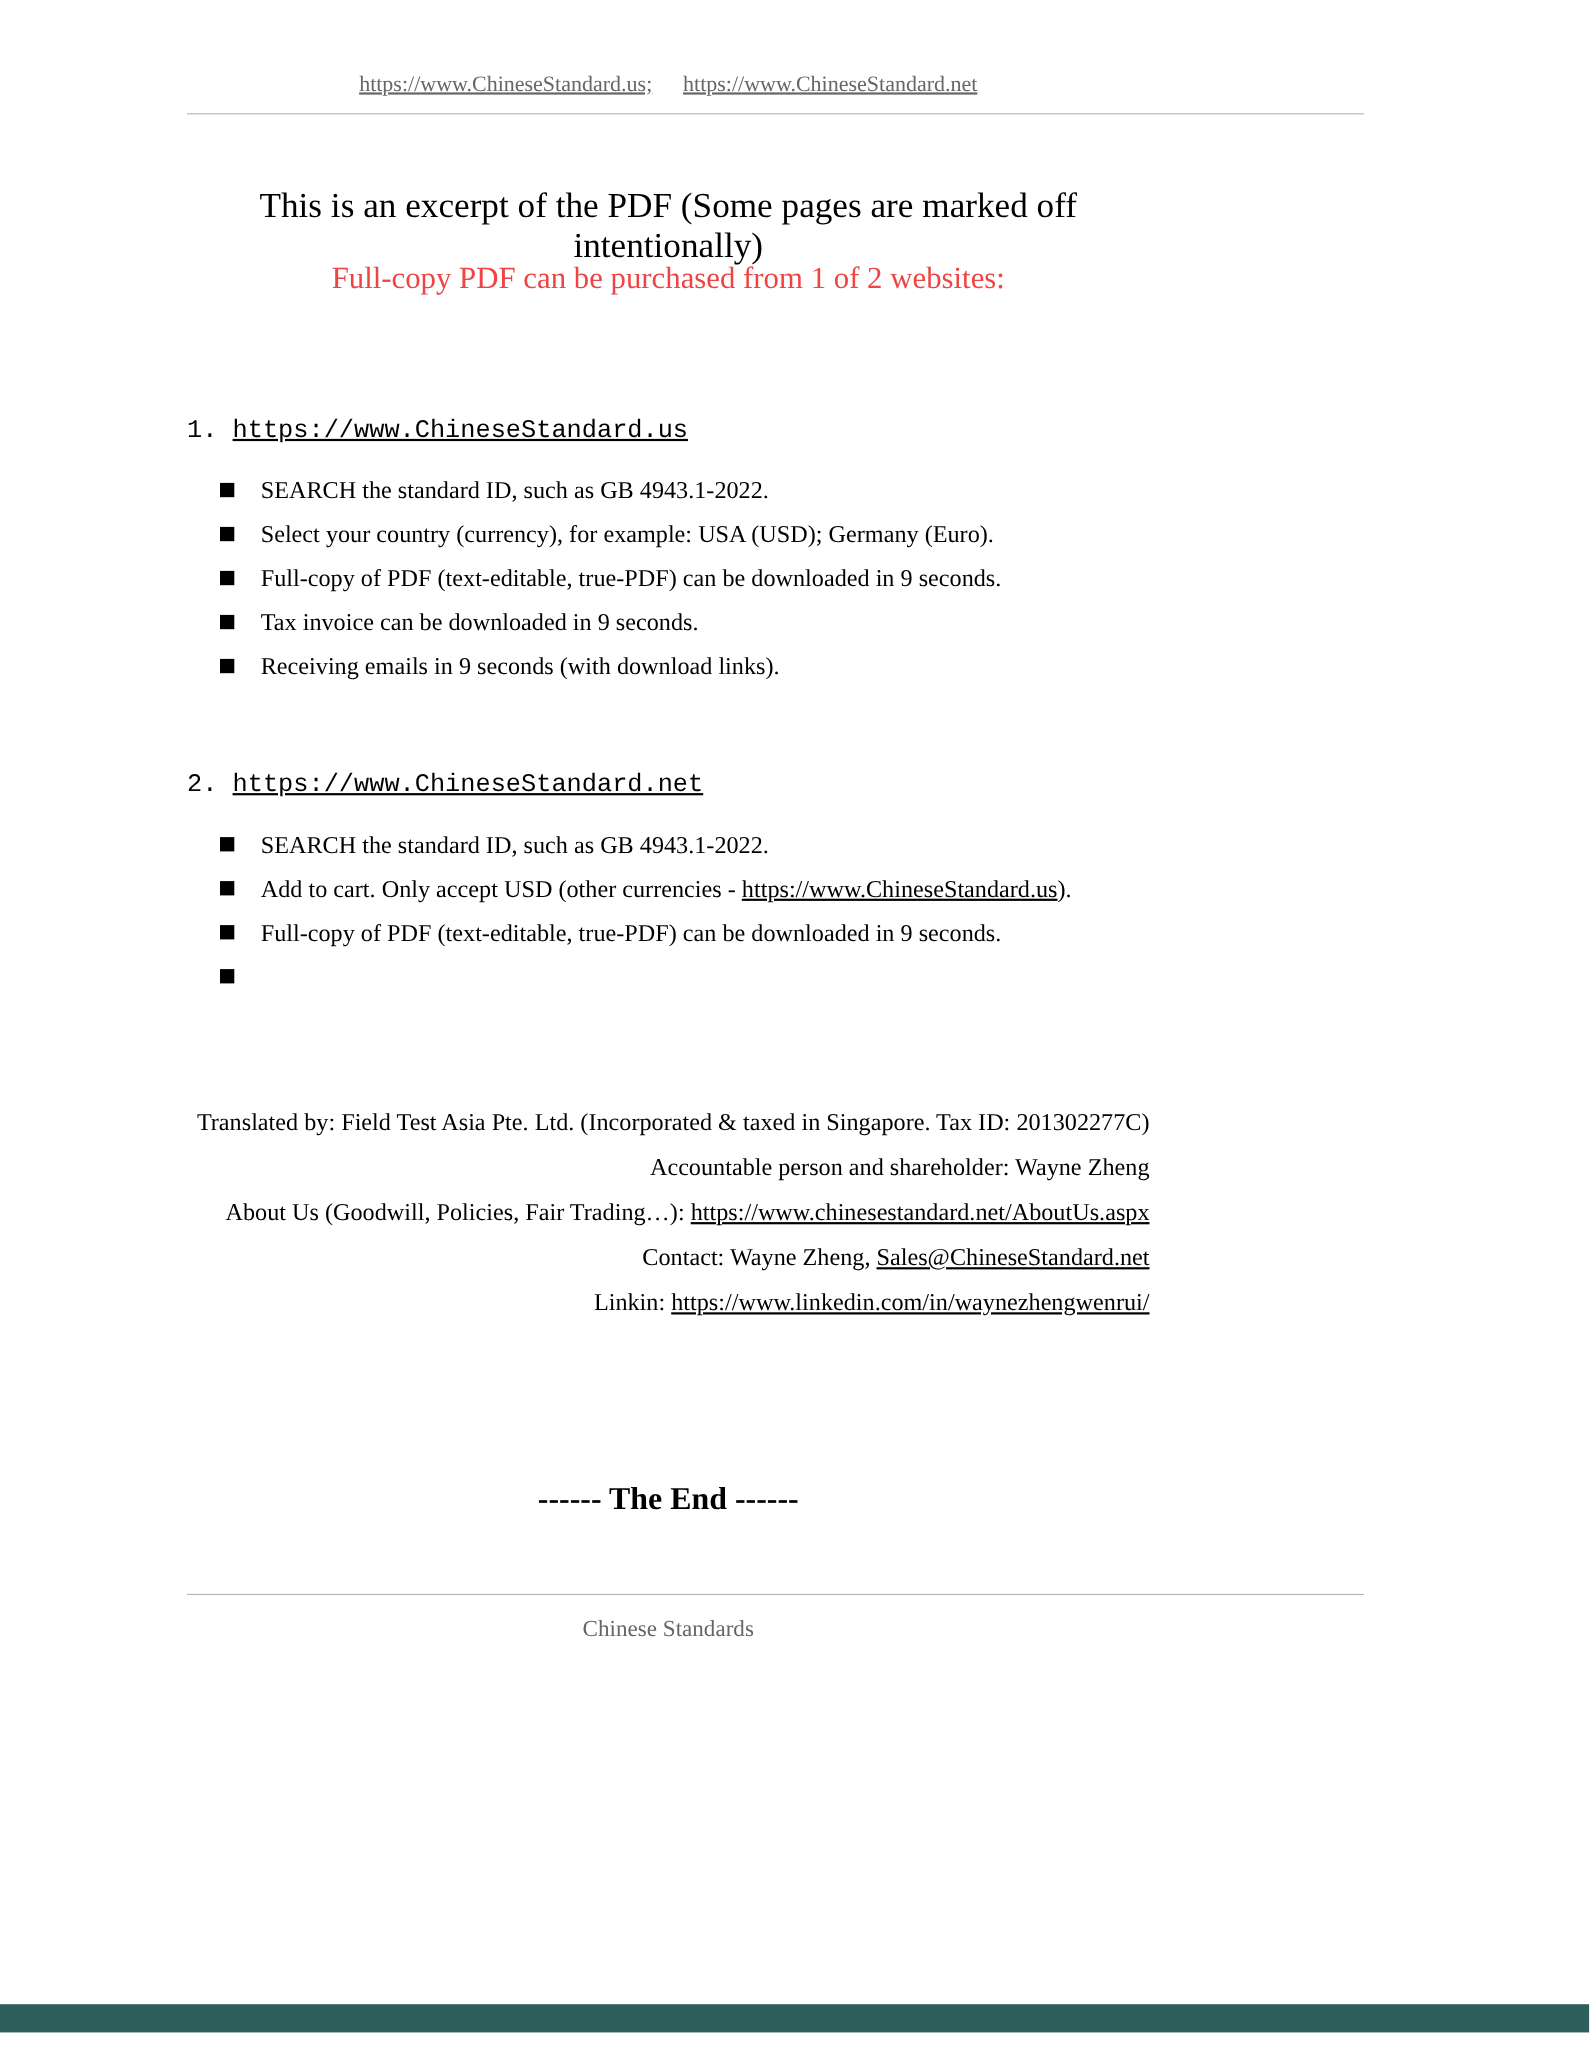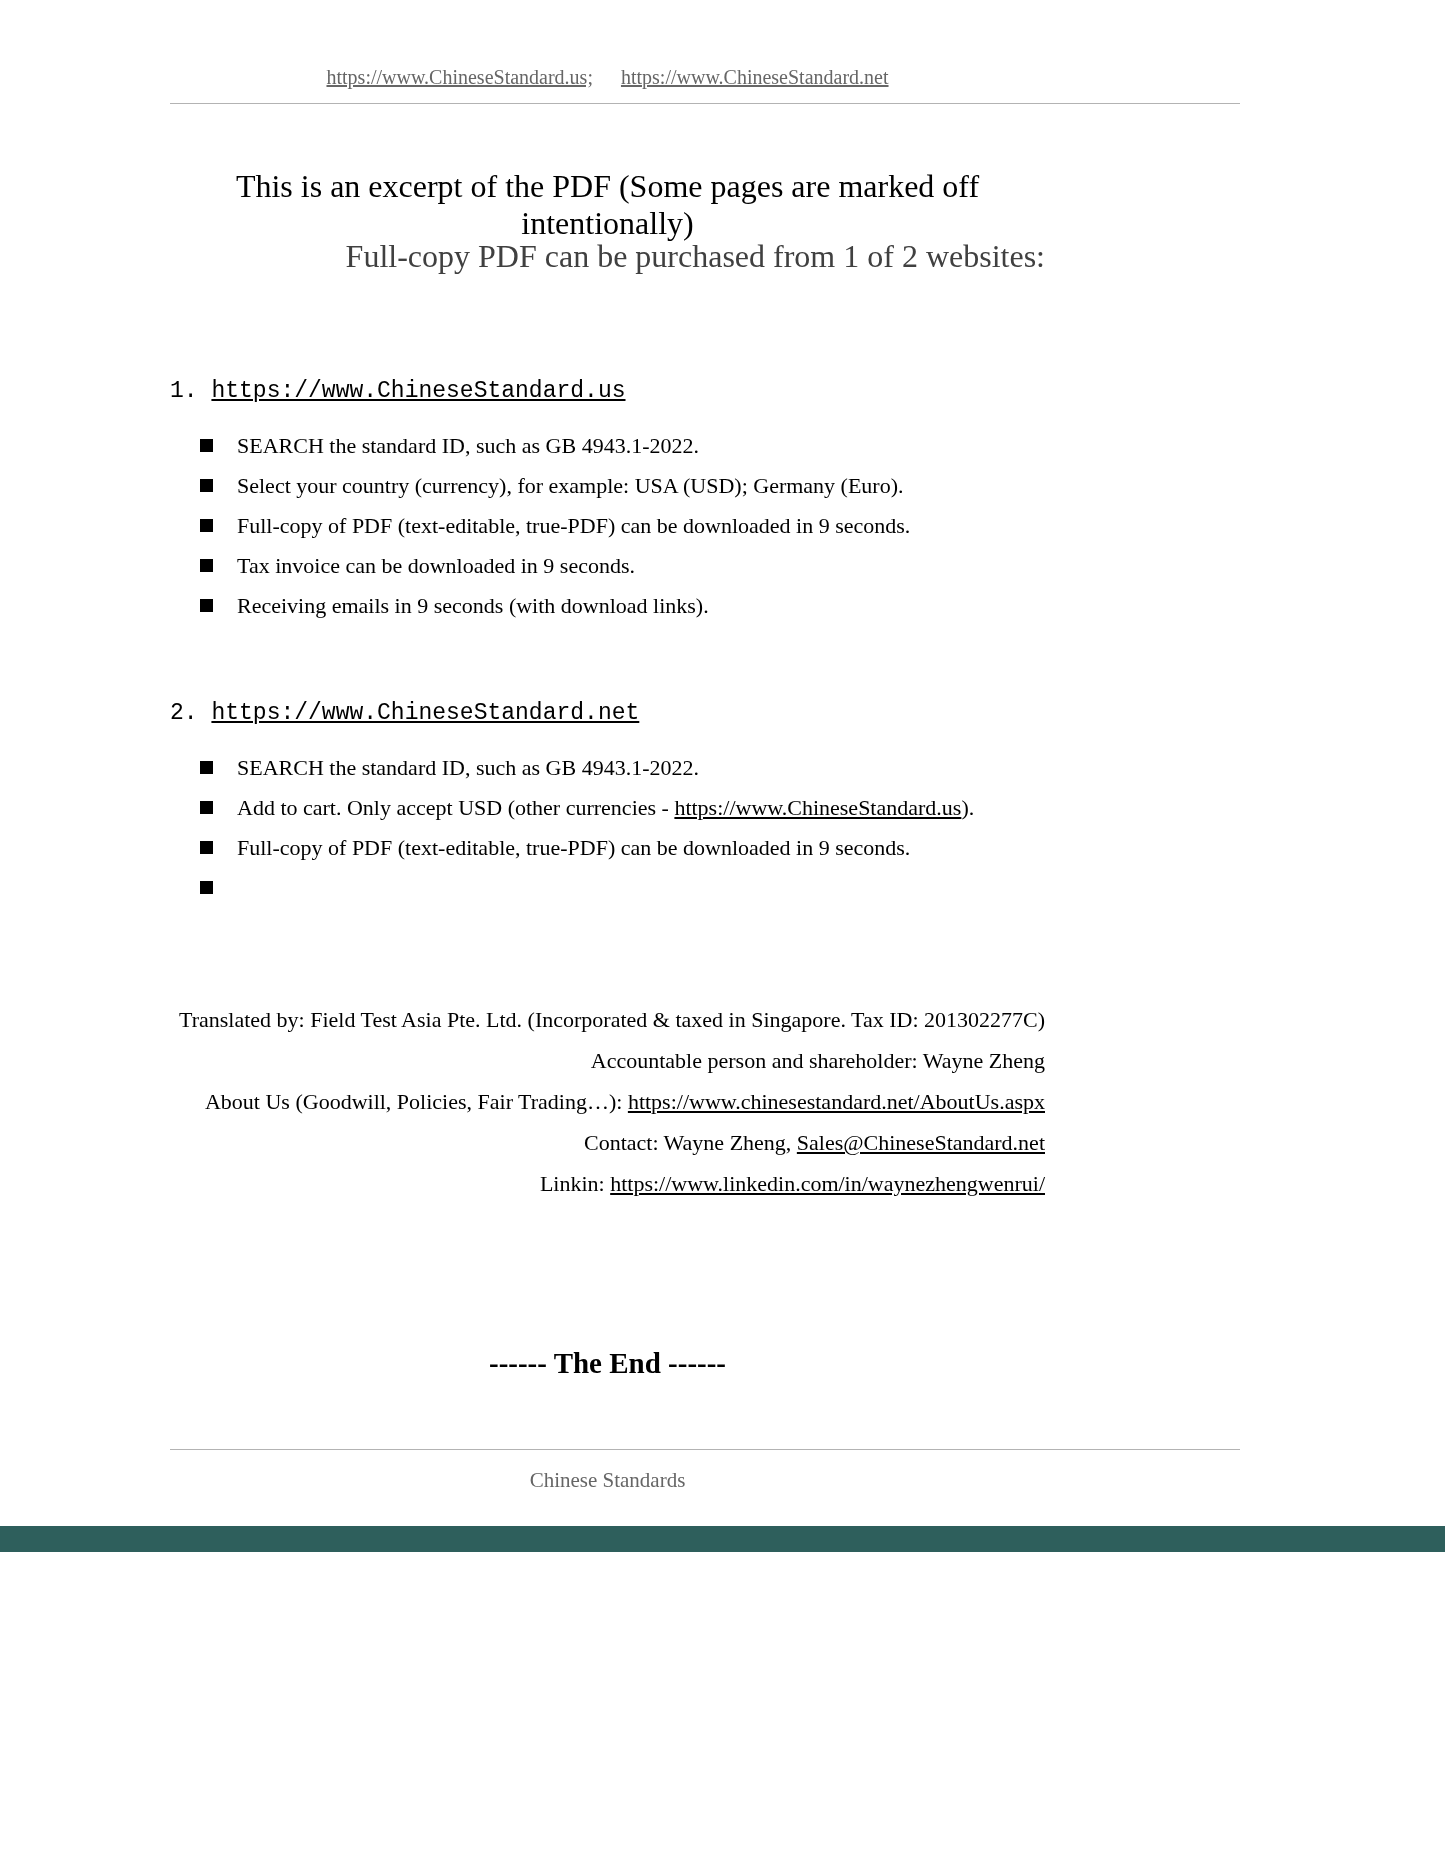--- a/index.html
+++ b/index.html
@@ -1,21 +1,21 @@
 <!DOCTYPE html>
 <html><head>
 <meta charset="utf-8">
 <style>
   * { margin: 0; padding: 0; box-sizing: border-box; }
   html, body { background: #ffffff; }
   body { font-family: "Liberation Serif", "DejaVu Serif", serif; color: #000; }
   .page {
     position: relative;
     width: 1445px;
-    height: 1552px;
+    height: 1848px;
     background: #ffffff;
     overflow: hidden;
   }
   .col {
     position: absolute;
     left: 170px;
     width: 875px;
   }
   .rule {
     position: absolute;
@@ -40,23 +40,23 @@
   
   .title {
     top: 168px;
     text-align: center;
     font-weight: normal;
     font-size: 32px;
     color: #000;
   }
   .subtitle {
     top: 238px;
-    text-align: right;
-    font-size: 32px;
-    color: #404040;
+    text-align: center;
+    font-size: 28px;
+    color: #ef4444;
   }
   
   .section-heading {
     font-size: 23px;
     color: #000;
     font-family: Liberation Mono, monospace;
   }
   .section-heading a {
     color: #000;
     text-decoration: underline;

